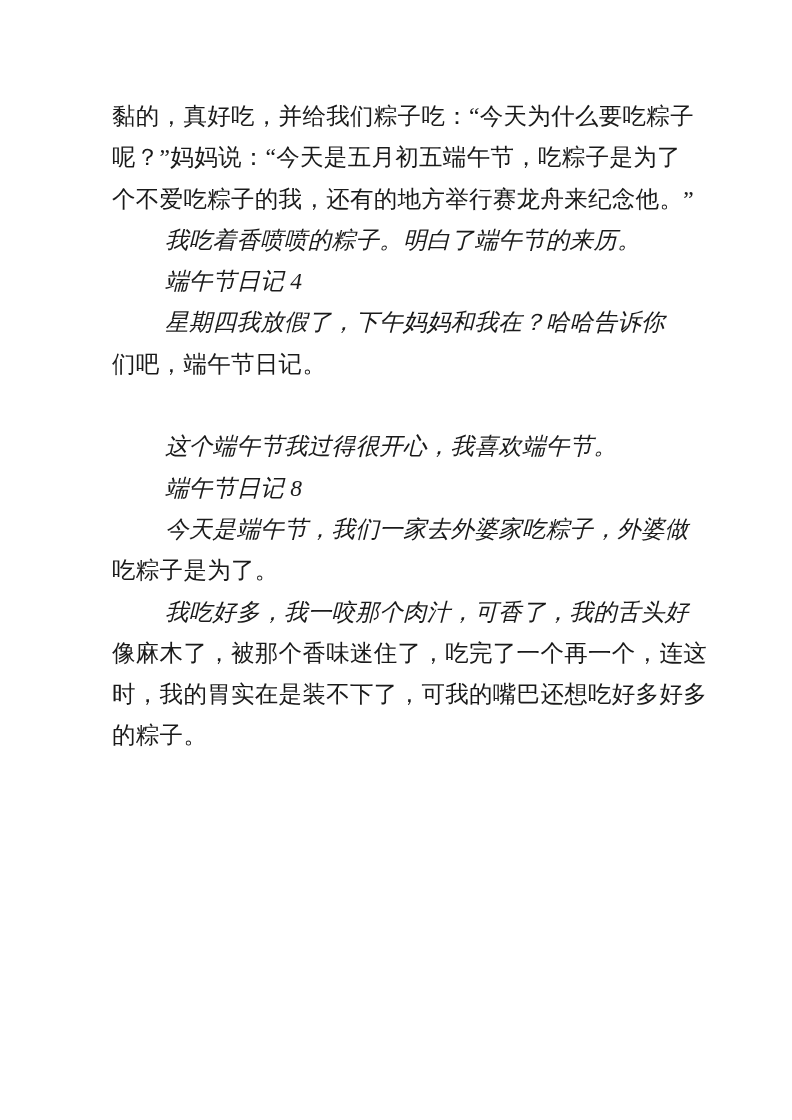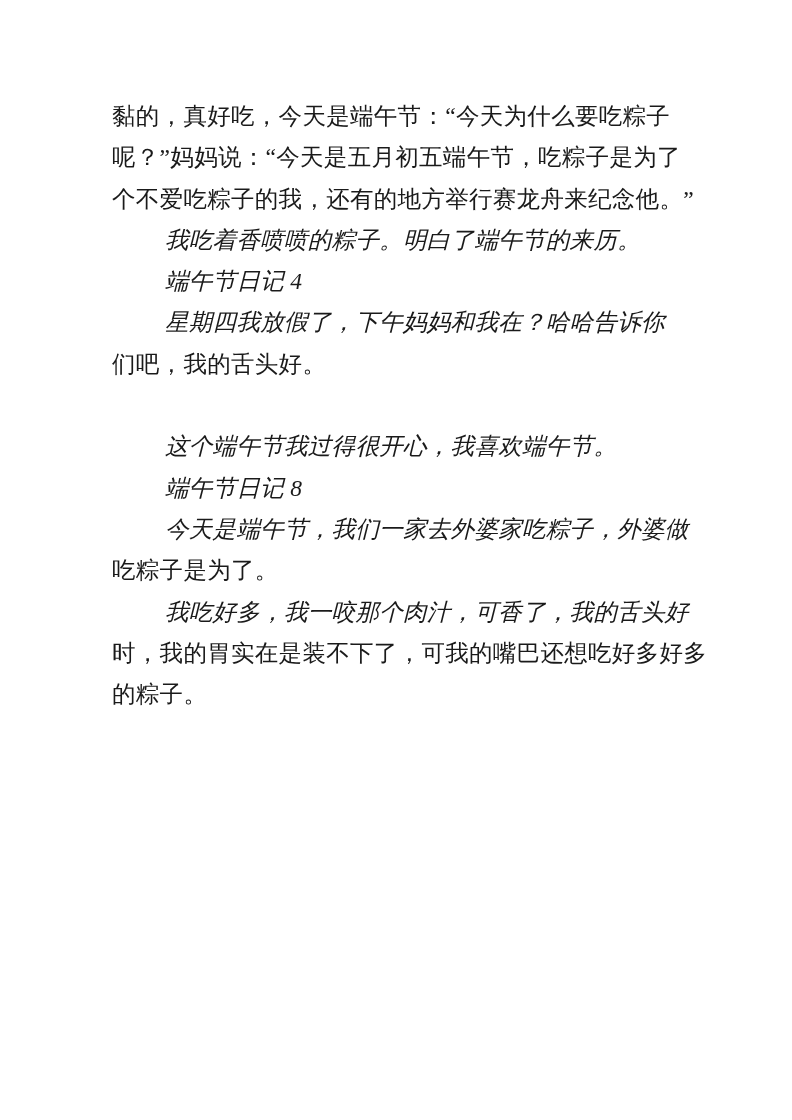--- a/index.html
+++ b/index.html
@@ -37,46 +37,47 @@
     padding-left: 53px;
     font-style: italic;
   }
 </style>
 </head>
 <body>
 
 <div class="doc-page" style="background: rgb(255, 255, 255); color: rgb(26, 26, 26);">
   <div class="doc-body">
       <div class="paragraph">
-        <div class="line">黏的，真好吃，今天是端午节：“今天为什么要吃粽子</div>
+        <div class="line">黏的，真好吃，并给我们粽子吃：“今天为什么要吃粽子</div>
         <div class="line">呢？”妈妈说：“今天是五月初五端午节，吃粽子是为了</div>
         <div class="line">个不爱吃粽子的我，还有的地方举行赛龙舟来纪念他。”</div>
       </div>
       <div class="paragraph">
         <div class="line indent">我吃着香喷喷的粽子。明白了端午节的来历。</div>
       </div>
       <div class="paragraph">
         <div class="line indent">端午节日记 4</div>
       </div>
       <div class="paragraph">
         <div class="line indent">星期四我放假了，下午妈妈和我在？哈哈告诉你</div>
-        <div class="line">们吧，我的舌头好。</div>
+        <div class="line">们吧，端午节日记。</div>
       </div>
       <div class="paragraph">
         <div class="line"></div>
       </div>
       <div class="paragraph">
         <div class="line indent">这个端午节我过得很开心，我喜欢端午节。</div>
       </div>
       <div class="paragraph">
         <div class="line indent">端午节日记 8</div>
       </div>
       <div class="paragraph">
         <div class="line indent">今天是端午节，我们一家去外婆家吃粽子，外婆做</div>
         <div class="line">吃粽子是为了。</div>
       </div>
       <div class="paragraph">
         <div class="line indent">我吃好多，我一咬那个肉汁，可香了，我的舌头好</div>
+        <div class="line">像麻木了，被那个香味迷住了，吃完了一个再一个，连这</div>
         <div class="line">时，我的胃实在是装不下了，可我的嘴巴还想吃好多好多</div>
         <div class="line">的粽子。</div>
       </div>
     </div>
 </div>
 
 </body></html>

